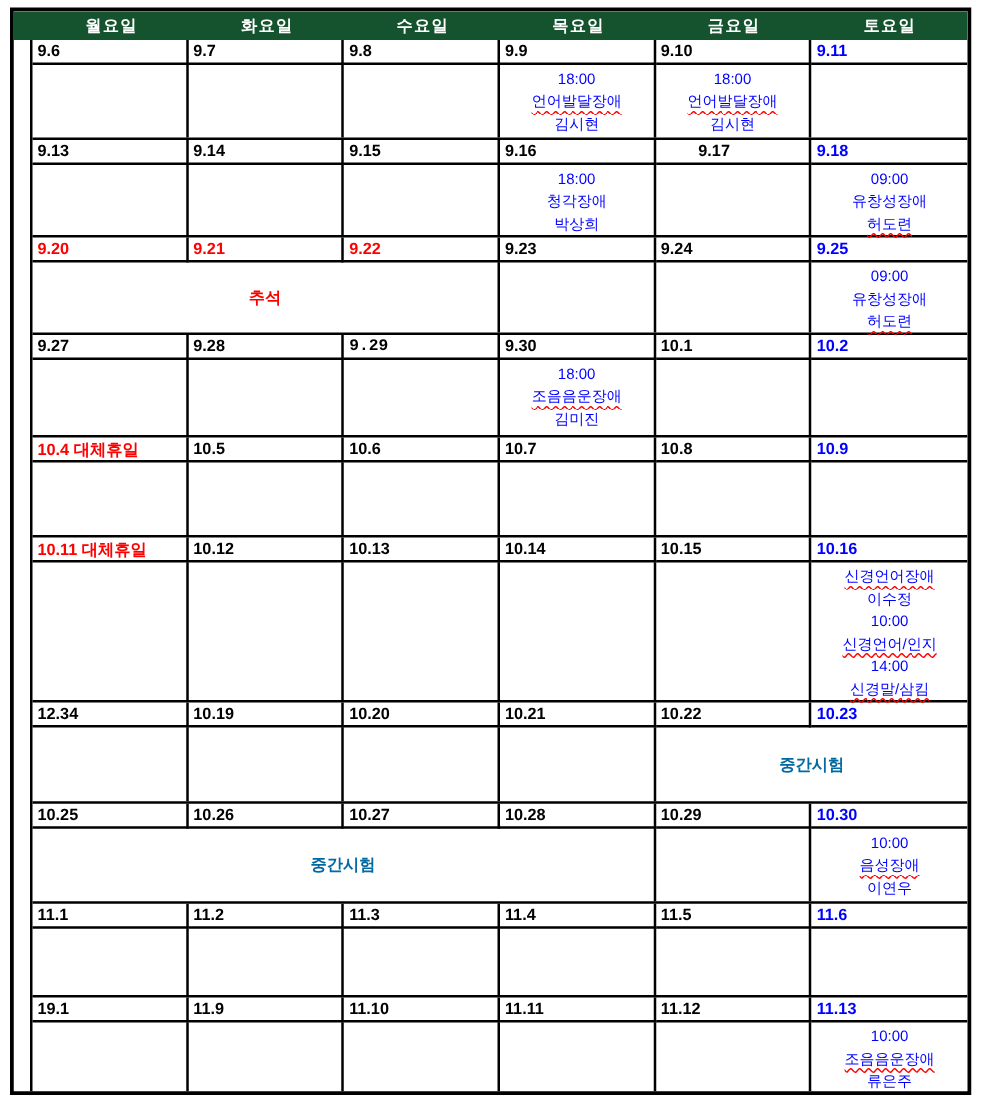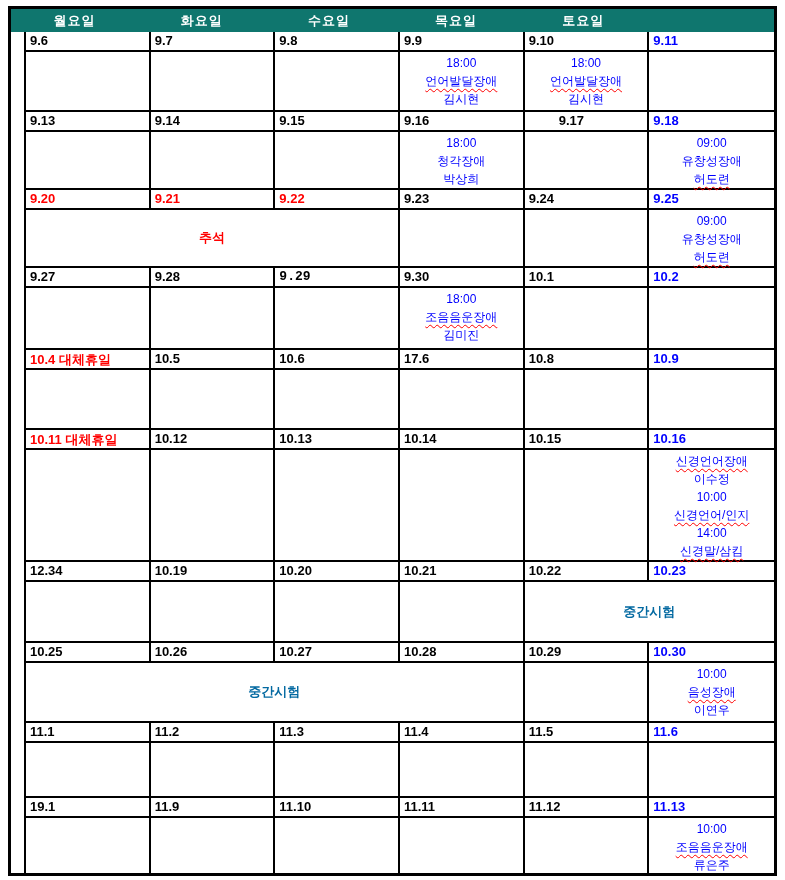--- a/index.html
+++ b/index.html
@@ -21,23 +21,22 @@
     top: 6px;
     right: 8px;
     bottom: 4px;
     border: 3px solid #000000;
     overflow: hidden;
     background: #ffffff;
   }
   
   .cal-header {
     display: flex;
-    background: #0f766e;
+    background: #14532d;
     height: 23px;
-    flex-direction: column;
   }
   .corner { width: 16px; }
   .days {
     flex: 1;
     display: grid;
     grid-template-columns: repeat(6, 1fr);
   }
   .day {
     color: #ffffff;
     font-weight: bold;
@@ -121,20 +120,21 @@
 
 <div class="page">
   <div class="calendar">
     <div class="cal-header">
       <div class="corner"></div>
       <div class="days">
           <div class="day">월요일</div>
           <div class="day">화요일</div>
           <div class="day">수요일</div>
           <div class="day">목요일</div>
+          <div class="day">금요일</div>
           <div class="day">토요일</div>
         </div>
     </div>
     <div class="cal-body">
       <div class="left-col"></div>
       <div class="weeks">
           <div class="week">
             <div class="date-cell normal" style="grid-column: 1 / span 1;">9.6</div>
             <div class="date-cell normal" style="grid-column: 2 / span 1;">9.7</div>
             <div class="date-cell normal" style="grid-column: 3 / span 1;">9.8</div>
@@ -211,21 +211,21 @@
               <div class="event-line sq">조음음운장애</div>
               <div class="event-line">김미진</div>
             </div>
             <div class="event-cell" style="grid-area: 2 / 5 / auto / span 1;"></div>
             <div class="event-cell lastcol" style="grid-area: 2 / 6 / auto / span 1;"></div>
           </div>
           <div class="week">
             <div class="date-cell holiday" style="grid-column: 1 / span 1;">10.4 대체휴일</div>
             <div class="date-cell normal" style="grid-column: 2 / span 1;">10.5</div>
             <div class="date-cell normal" style="grid-column: 3 / span 1;">10.6</div>
-            <div class="date-cell normal" style="grid-column: 4 / span 1;">17.6</div>
+            <div class="date-cell normal" style="grid-column: 4 / span 1;">10.7</div>
             <div class="date-cell normal" style="grid-column: 5 / span 1;">10.8</div>
             <div class="date-cell saturday lastcol" style="grid-column: 6 / span 1;">10.9</div>
             <div class="event-cell" style="grid-area: 2 / 1 / auto / span 1;"></div>
             <div class="event-cell" style="grid-area: 2 / 2 / auto / span 1;"></div>
             <div class="event-cell" style="grid-area: 2 / 3 / auto / span 1;"></div>
             <div class="event-cell" style="grid-area: 2 / 4 / auto / span 1;"></div>
             <div class="event-cell" style="grid-area: 2 / 5 / auto / span 1;"></div>
             <div class="event-cell lastcol" style="grid-area: 2 / 6 / auto / span 1;"></div>
           </div>
           <div class="week">

